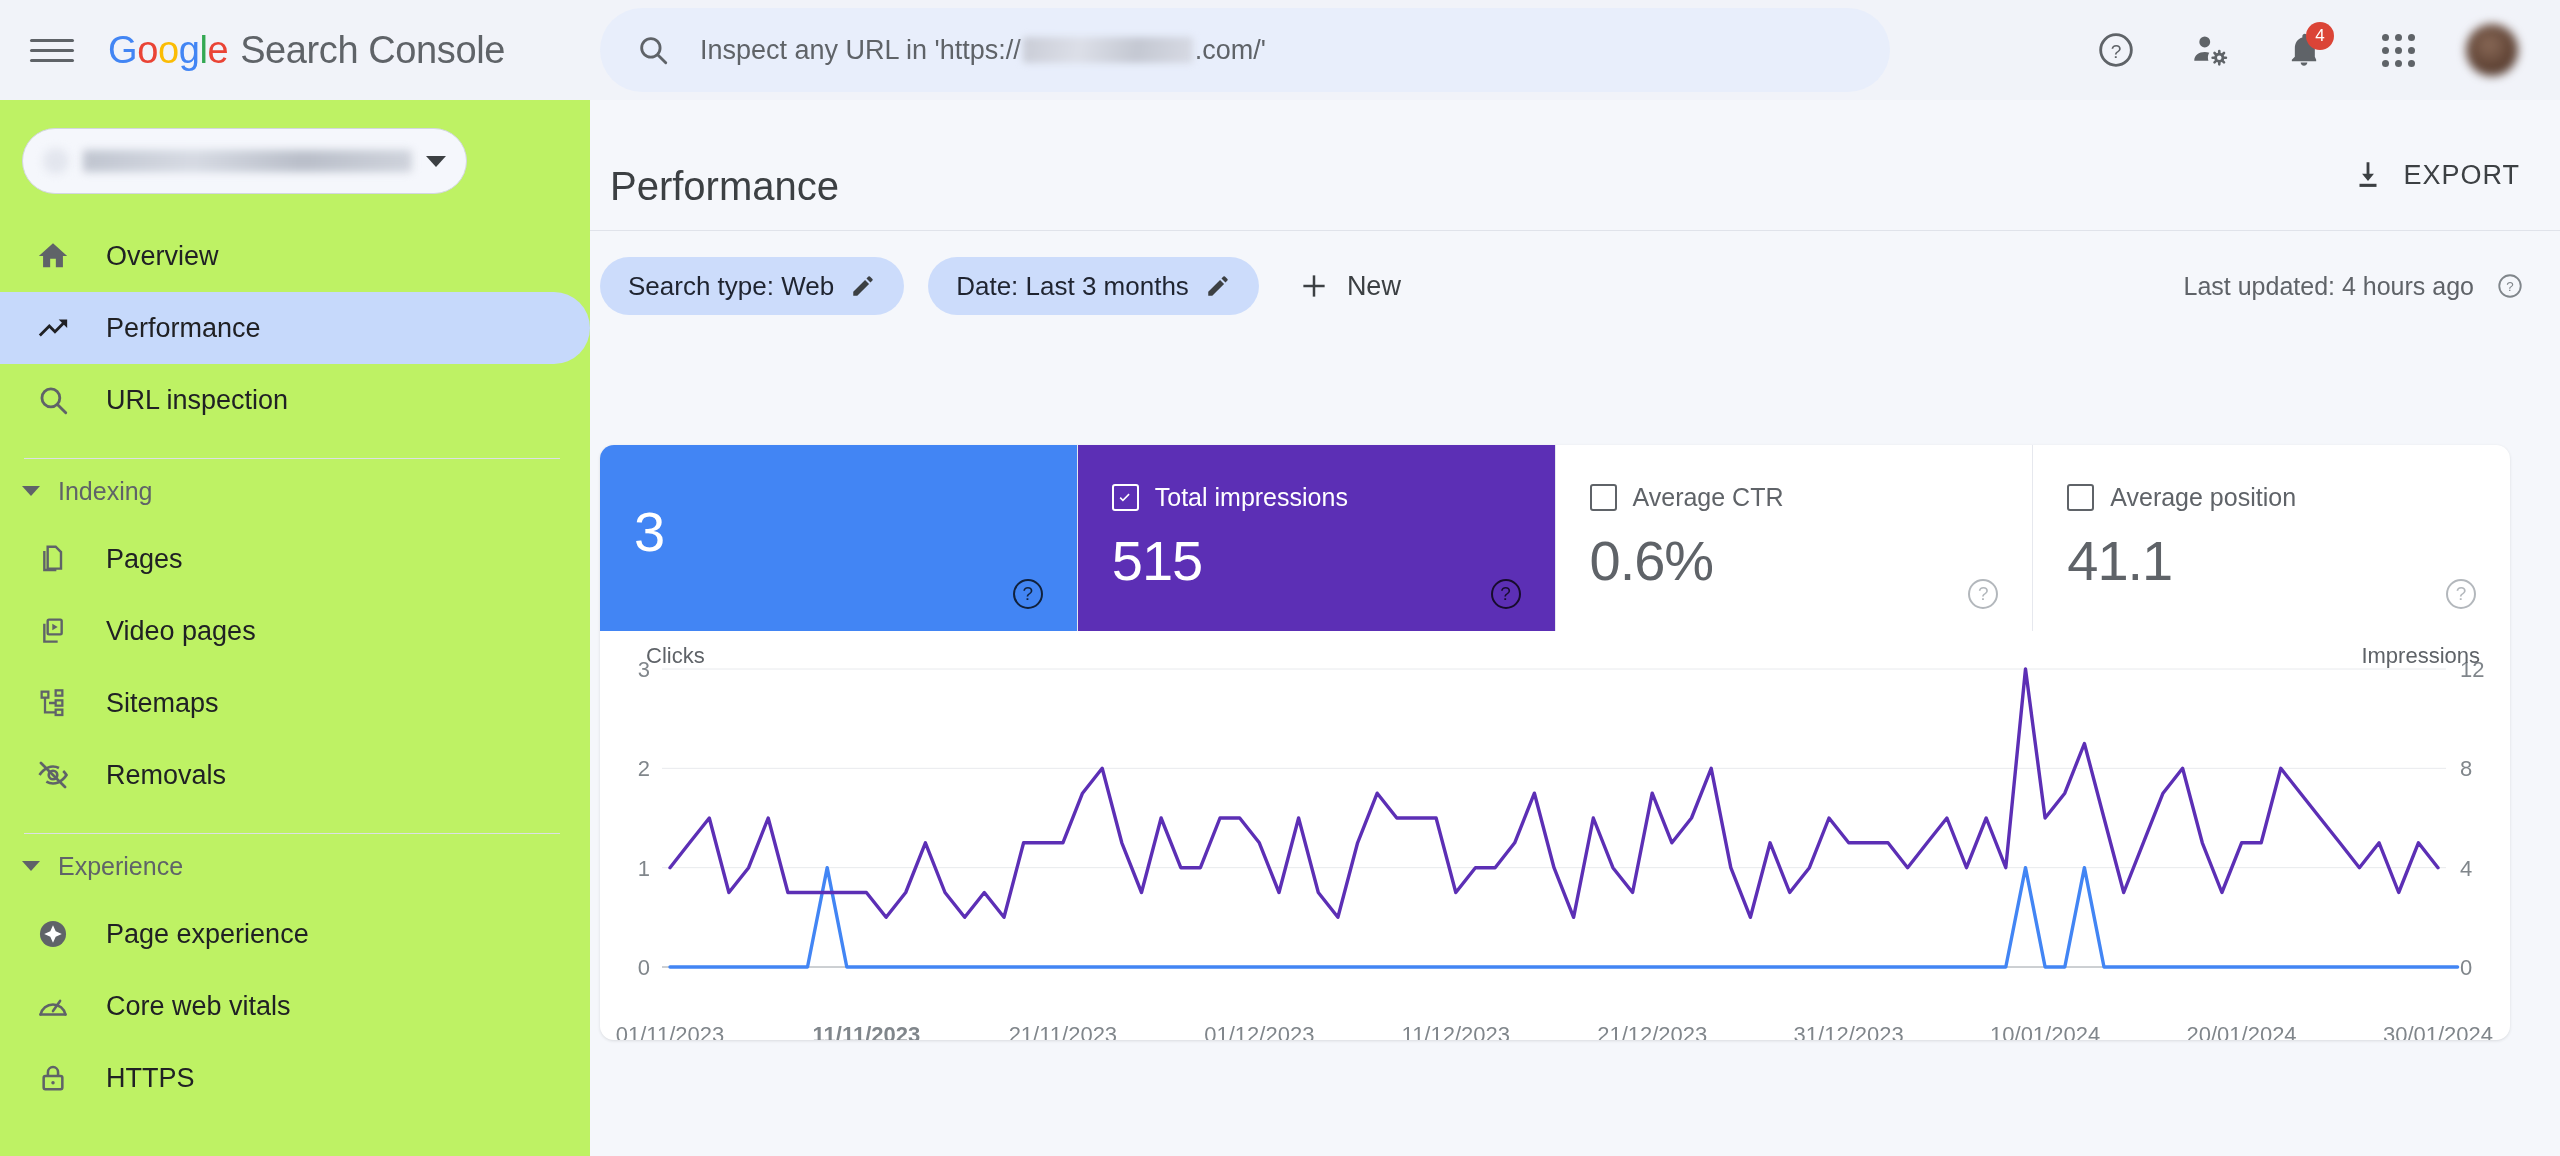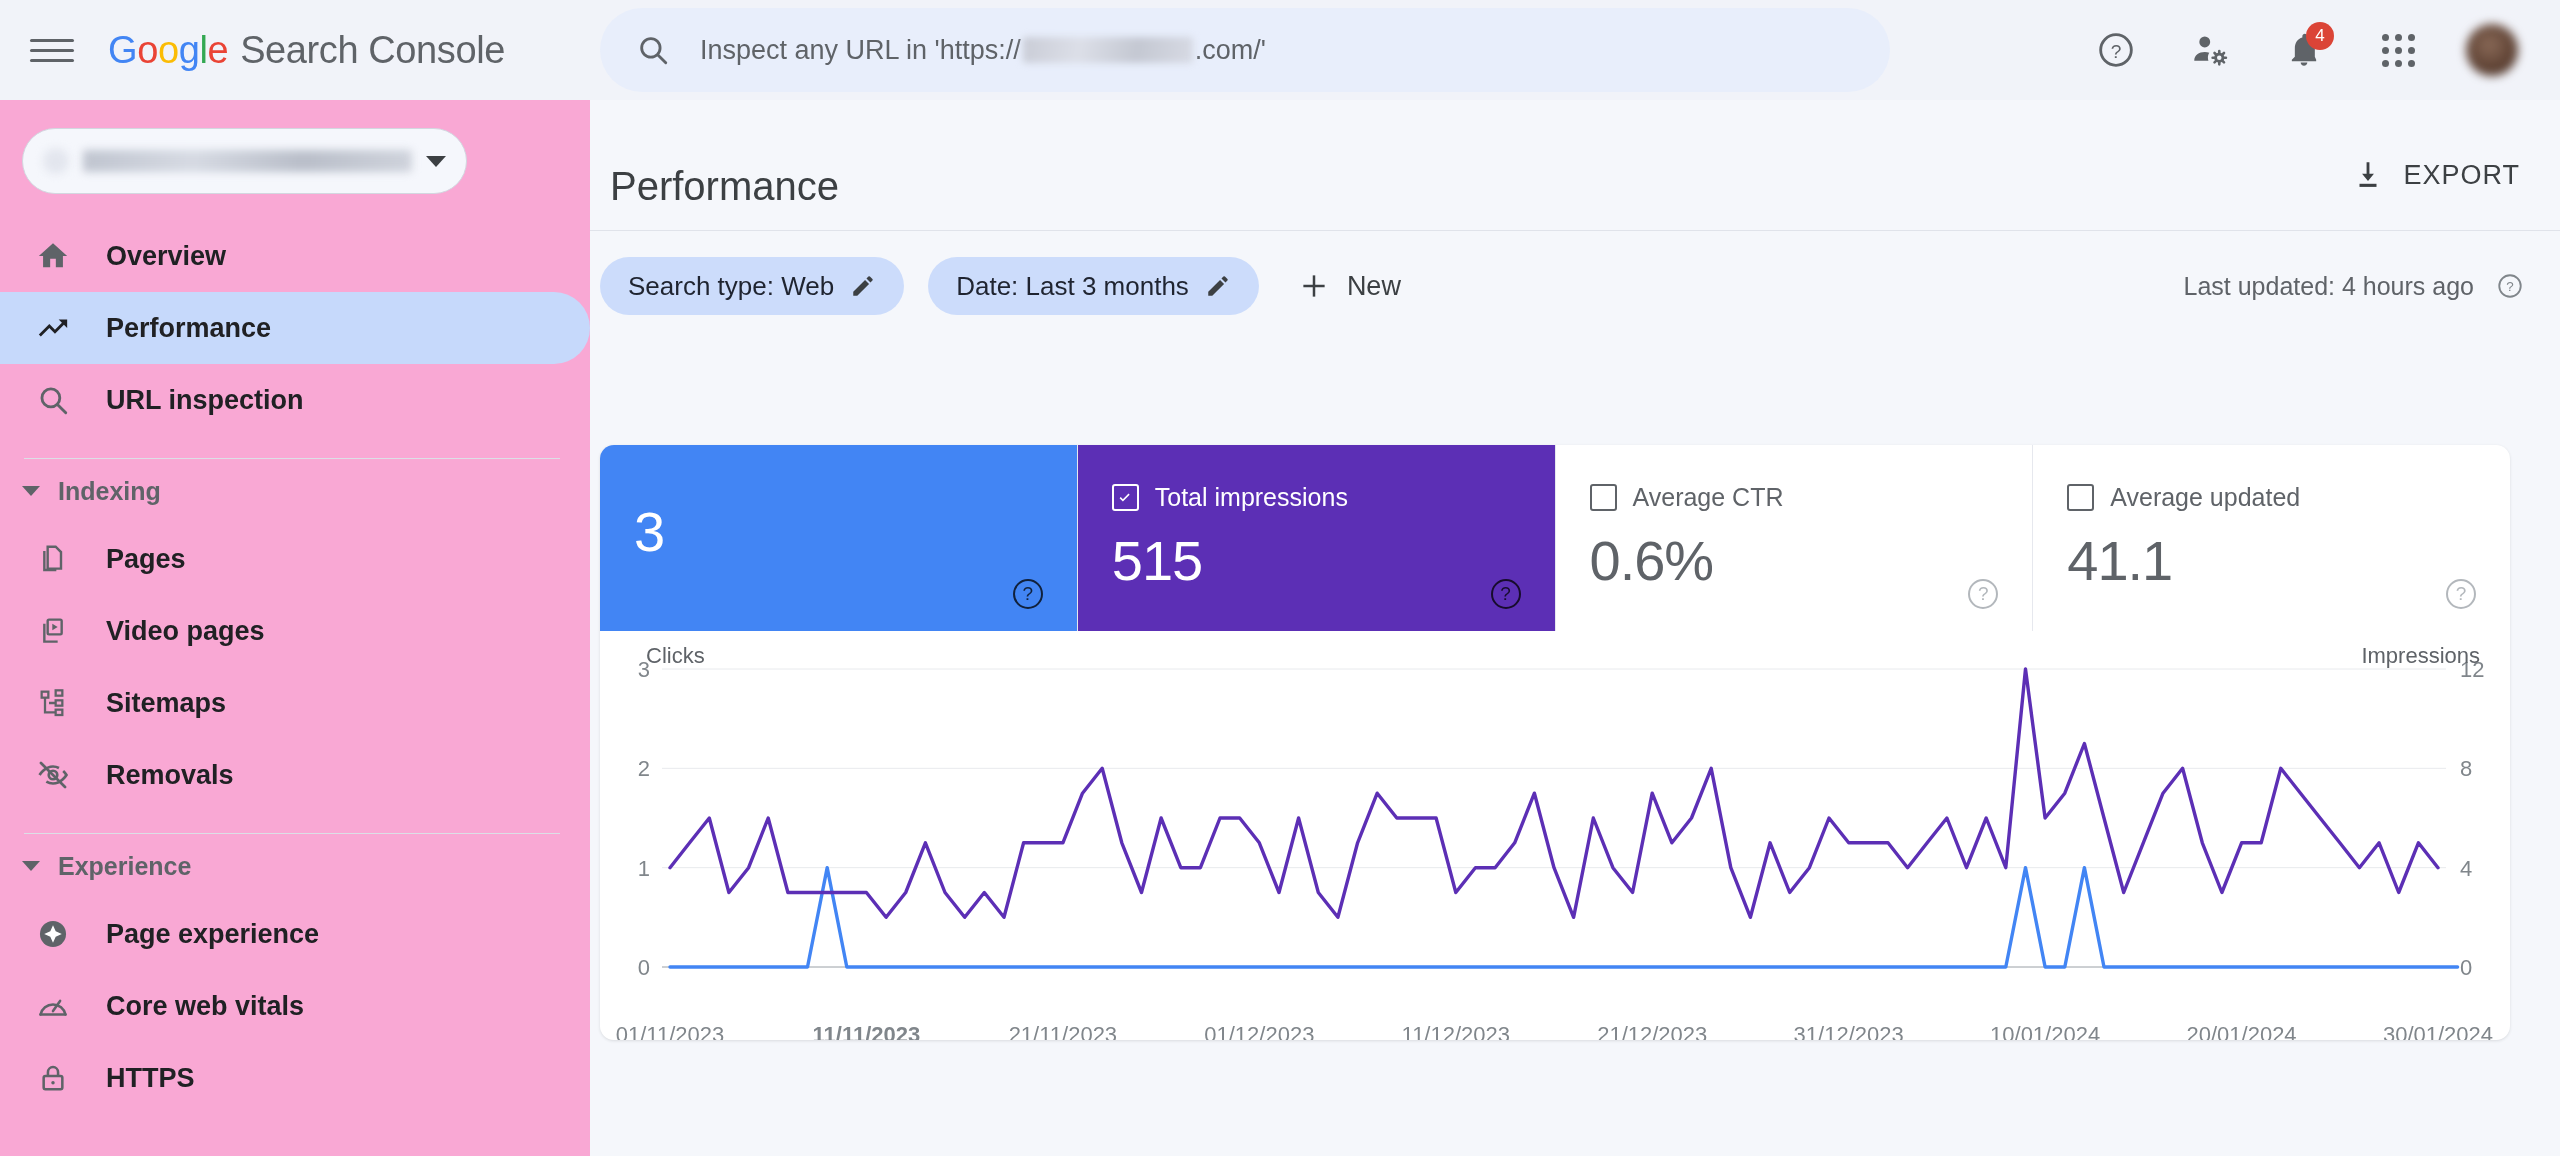--- a/index.html
+++ b/index.html
@@ -45,21 +45,21 @@
   .badge { position:absolute; top:-2px; right:-4px; background:#db4437; color:#fff;
            font-size:17px; border-radius:50%; width:28px; height:28px;
            display:flex; align-items:center; justify-content:center; font-weight:500; }
   .dots { display:grid; grid-template-columns:repeat(3,7px); gap:6px; }
   .dots i { width:7px; height:7px; background:#5f6368; border-radius:50%; display:block; }
   .avatar { width:52px; height:52px; border-radius:50%;
             background: radial-gradient(circle at 45% 40%, #8a6a58, #5c4032 60%, #3f2c22);
             filter: blur(5px); }
 
   
-  .sidebar { position:absolute; top:100px; left:0; width:590px; height:1056px; background:#f9a8d4;font-weight:bold; }
+  .sidebar { position:absolute; top:100px; left:0; width:590px; height:1056px; background:#bef264; }
   .property {
     margin: 28px 0 0 22px; width: 445px; height: 66px;
     border:1px solid #d3d7e0; border-radius:34px; background:#f5f7fc;
     display:flex; align-items:center; padding: 0 20px; cursor:pointer;
   }
   .prop-dot { width:26px;height:26px;border-radius:50%;background:#e3e6ee; filter:blur(4px); }
   .prop-text { flex:1; height:22px; margin:0 14px;
     background: linear-gradient(95deg,#bfc4cf,#d6dae3,#b9bec9,#cfd3dc);
     filter: blur(4px); border-radius:3px; }
   .caret { width:0;height:0;border-left:10px solid transparent;border-right:10px solid transparent;
@@ -372,21 +372,21 @@
           <span class="cbox" style="color:#5f6368"></span>
           <span>Average CTR</span>
         </div>
         <div class="mval">0.6%</div>
         <div class="qm">?</div>
       </div>
 
       <div class="metric plain">
         <div class="mtop">
           <span class="cbox" style="color:#5f6368"></span>
-          <span>Average updated</span>
+          <span>Average position</span>
         </div>
         <div class="mval">41.1</div>
         <div class="qm">?</div>
       </div>
     </div>
 
     <div class="chartwrap">
       <div class="axis-title" style="left:46px">Clicks</div>
       <div class="axis-title" style="right:30px">Impressions</div>
       <svg id="chart-svg" width="1910" height="409">

